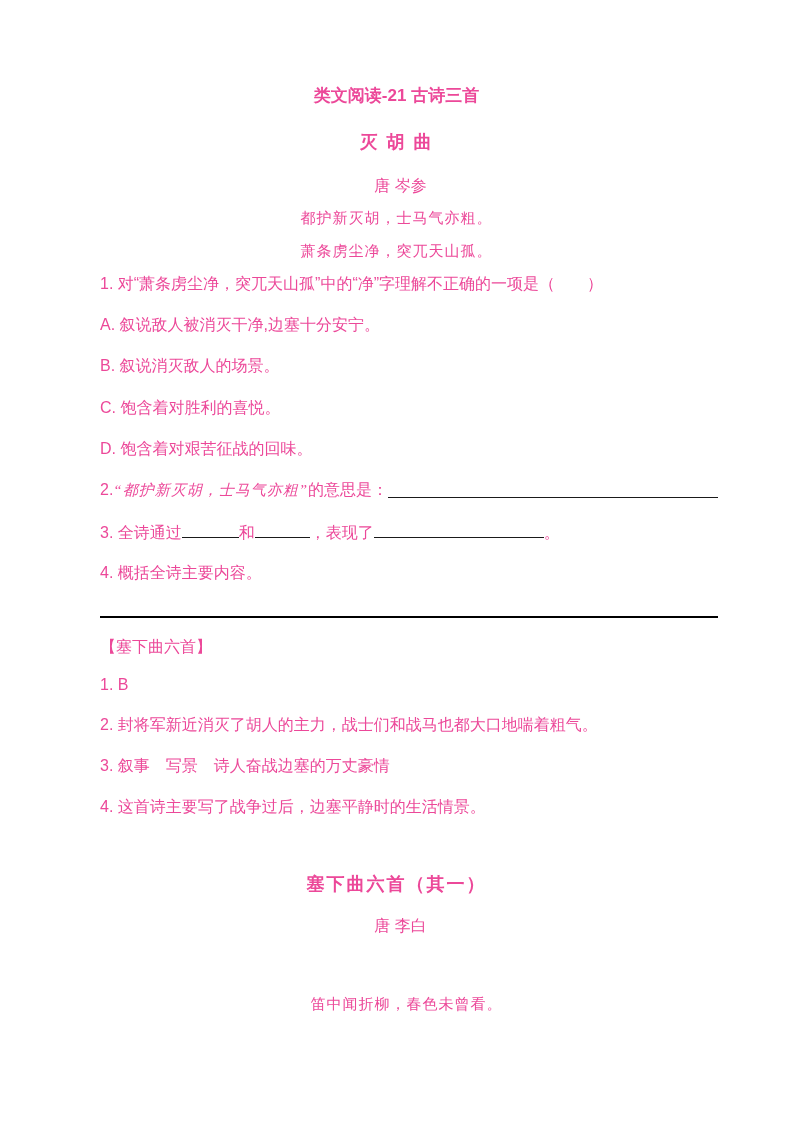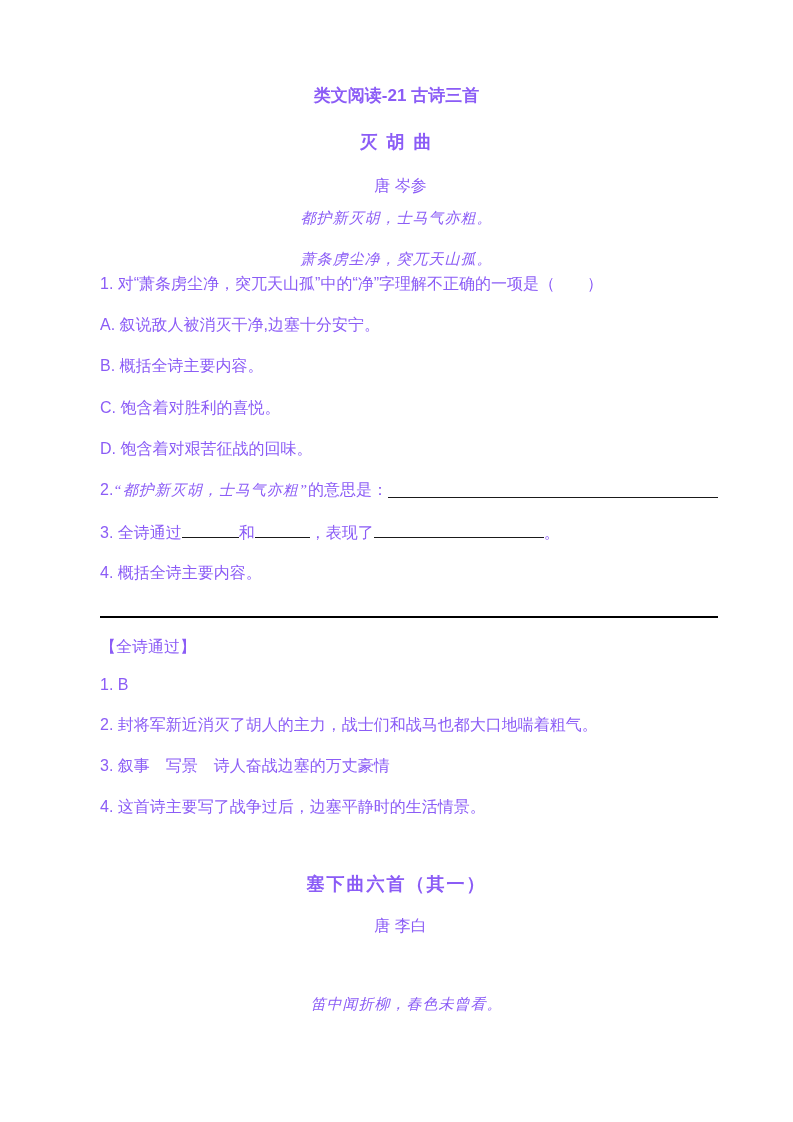--- a/index.html
+++ b/index.html
@@ -3,21 +3,21 @@
 <meta charset="utf-8">
 <style>
   * { margin: 0; padding: 0; box-sizing: border-box; }
   html, body { background: #ffffff; }
   .page {
     position: relative;
     width: 793px;
     height: 1122px;
     margin: 0 auto;
     background: #ffffff;
-    color: #8b5cf6;
+    color: #ec4899;
     font-family: "Liberation Sans", "DejaVu Sans", sans-serif;
     font-size: 16px;
     line-height: 22px;
     overflow: hidden;
   }
   .row {
     position: absolute;
     left: 100px;
     right: 75px;
   }
@@ -38,26 +38,25 @@
     line-height: 26px;
     letter-spacing: 2px;
   }
   .t-poem1 { top: 129px; }
   .t-poem2 { top: 871px; }
   .author { font-size: 16px; padding-left: 8px; }
   .a-poem1 { top: 175px; }
   .a-poem2 { top: 915px; }
   .poem-line {
     font-family: "Liberation Serif", "DejaVu Serif", serif;
-    font-style: italic;
     font-size: 15px;
     letter-spacing: 1px;
   }
   .p1l1 { top: 207px; }
-  .p1l2 { top: 248px; }
+  .p1l2 { top: 240px; }
   .p2l1 { top: 951px; }
   .p2l2 { top: 993px; margin-left: 20px; }
   .p2l3 { top: 1035px; }
   .q1 { top: 273px; }
   .oa { top: 314px; }
   .ob { top: 355px; }
   .oc { top: 397px; }
   .od { top: 438px; }
   .q2 { top: 479px; display: flex; align-items: stretch; }
   .q2 .kaiti {
@@ -103,40 +102,40 @@
 <div class="page">
 
   <div class="row center doc-title">类文阅读-21 古诗三首</div>
   <div class="row center poem-title t-poem1">灭 胡 曲</div>
   <div class="row center author a-poem1">唐 岑参</div>
   <div class="row center poem-line p1l1">都护新灭胡，士马气亦粗。</div>
   <div class="row center poem-line p1l2">萧条虏尘净，突兀天山孤。</div>
 
   <div class="row q1">1. 对“萧条虏尘净，突兀天山孤”中的“净”字理解不正确的一项是（　　）</div>
   <div class="row oa">A. 叙说敌人被消灭干净,边塞十分安宁。</div>
-  <div class="row ob">B. 概括全诗主要内容。</div>
+  <div class="row ob">B. 叙说消灭敌人的场景。</div>
   <div class="row oc">C. 饱含着对胜利的喜悦。</div>
   <div class="row od">D. 饱含着对艰苦征战的回味。</div>
 
   <div class="row q2">
     <span class="prefix">2.</span>
       <span class="prefix kaiti">“都护新灭胡，士马气亦粗”</span>
       <span class="prefix">的意思是：</span>
       <span class="blank-fill"></span>
   </div>
 
   <div class="row q3">
     <span>3. 全诗通过</span><span class="blank b1"></span><span>和</span><span class="blank b2"></span><span>，表现了</span><span class="blank b3"></span><span>。</span>
   </div>
 
   <div class="row q4">4. 概括全诗主要内容。</div>
 
   <div class="divider"></div>
 
-  <div class="row ans-head">【全诗通过】</div>
+  <div class="row ans-head">【塞下曲六首】</div>
   <div class="row a1">1. B</div>
   <div class="row a2">2. 封将军新近消灭了胡人的主力，战士们和战马也都大口地喘着粗气。</div>
   <div class="row a3">3. 叙事　写景　诗人奋战边塞的万丈豪情</div>
   <div class="row a4">4. 这首诗主要写了战争过后，边塞平静时的生活情景。</div>
 
   <div class="row center poem-title t-poem2">塞下曲六首（其一）</div>
   <div class="row center author a-poem2">唐 李白</div>
   <div class="row center poem-line p2l2">笛中闻折柳，春色未曾看。</div>
 
 </div>

